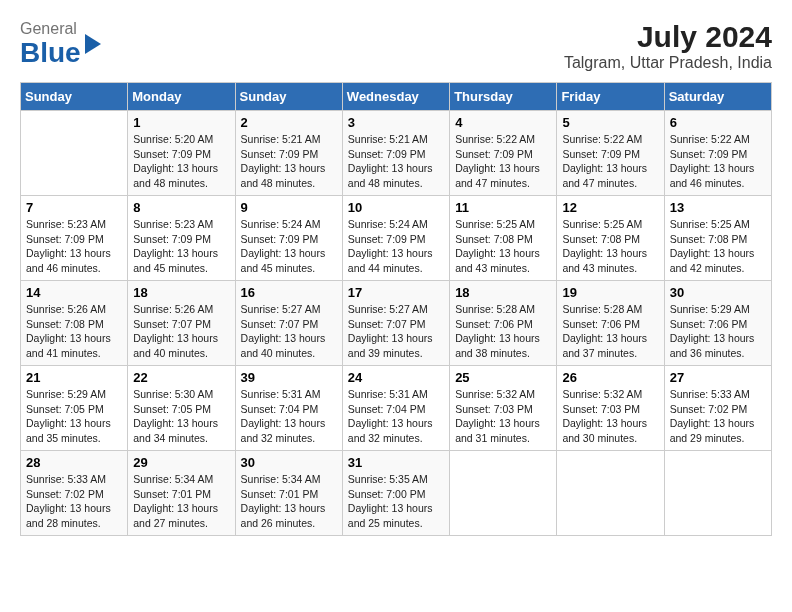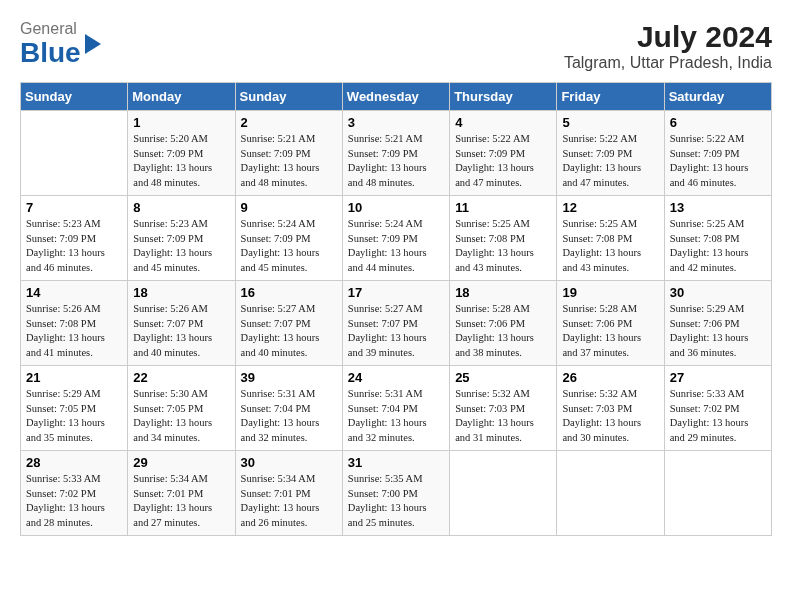--- a/index.html
+++ b/index.html
@@ -52,21 +52,21 @@
       border: 1px solid #ccc;
       padding: 4px 5px;
       vertical-align: top;
       width: 107px;
       min-height: 80px;
       height: 85px;
     }
     tbody tr:nth-child(odd) td { background: #f9f9f9; }
     tbody tr:nth-child(even) td { background: #fff; }
     .day-num { font-weight: bold; font-size: 13px; display: block; margin-bottom: 2px; }
-    .day-info { font-size: 10.5px; color: #222; line-height: 1.4; font-family: Liberation Serif, serif; }
+    .day-info { font-size: 10.5px; color: #222; line-height: 1.4; }
     .empty { background: #fff !important; }
   </style>
 </head>
 <body>
 
 <div class="header">
   <div class="logo-container">
     <div class="logo-text">
       <span class="logo-general">General</span>
       <span class="logo-blue">Blue</span>

